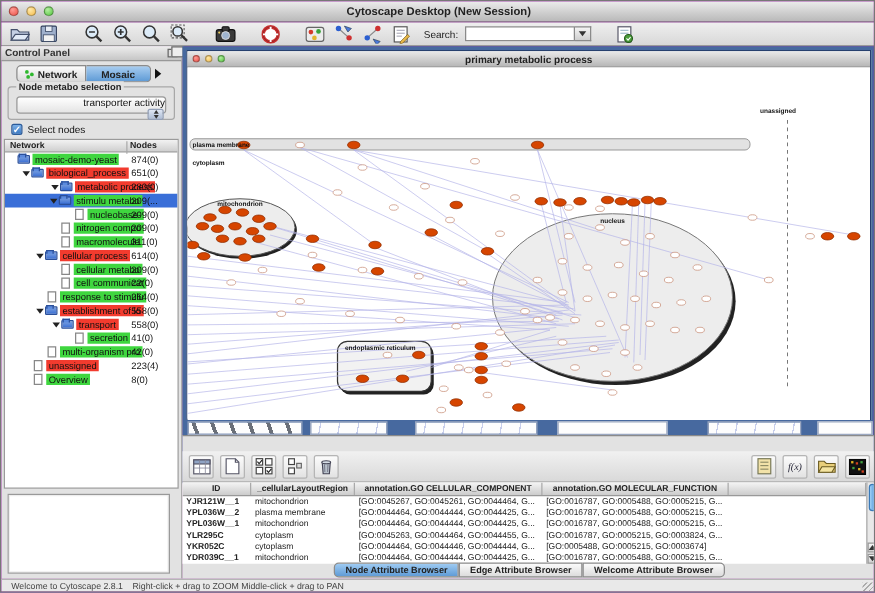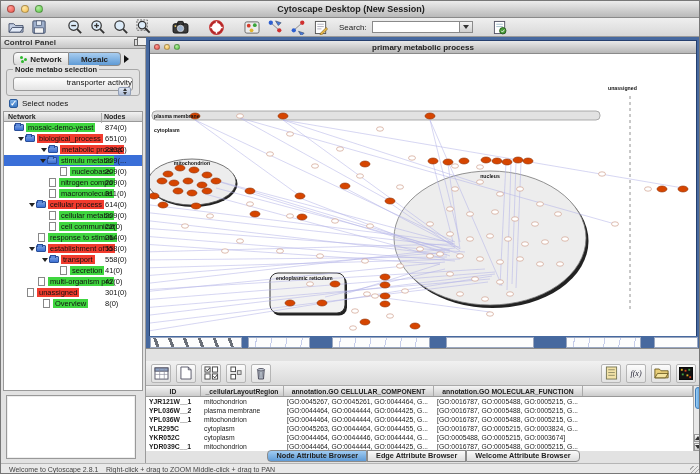--- a/index.html
+++ b/index.html
@@ -397,23 +397,23 @@
           <div class="tree-row" style="padding-left: 24px;">
             <span class="tr-arrow"></span>
             <span class="ic-file"></span>
             <span class="tr-label green">multi-organism pro</span>
             <span class="tr-count">42(0)</span>
           </div>
           <div class="tree-row" style="padding-left: 13px;">
             <span class="tr-arrow"></span>
             <span class="ic-file"></span>
             <span class="tr-label red">unassigned</span>
-            <span class="tr-count">301(0)</span>
-          </div>
-          <div class="tree-row" style="padding-left: 29px;">
+            <span class="tr-count">223(4)</span>
+          </div>
+          <div class="tree-row" style="padding-left: 13px;">
             <span class="tr-arrow"></span>
             <span class="ic-file"></span>
             <span class="tr-label green">Overview</span>
             <span class="tr-count">8(0)</span>
           </div>
         </div>
     </div>
     <div id="birdseye"></div>
   </div>
 

